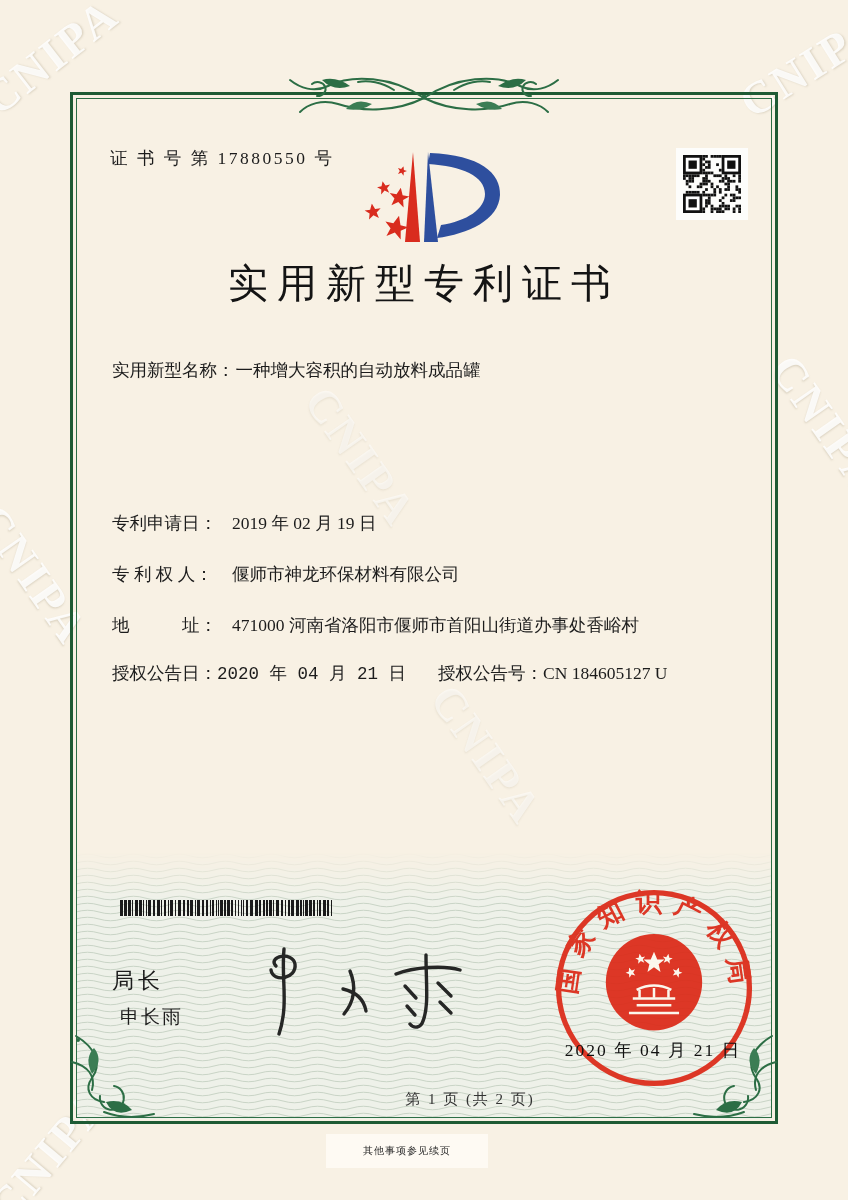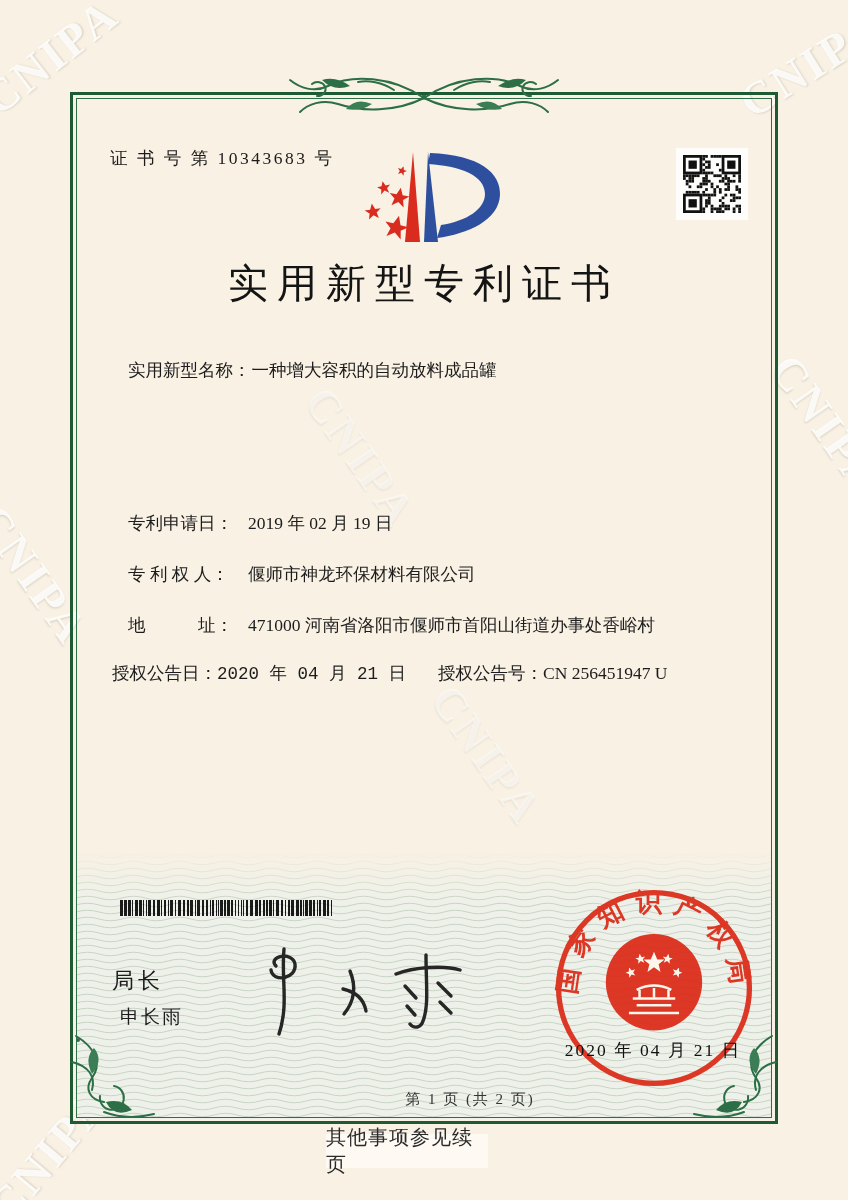--- a/index.html
+++ b/index.html
@@ -35,21 +35,21 @@
   
   .cert-no{ position:absolute; left:110px; top:146px; font-size:17.5px; letter-spacing:2.5px; }
   .logo{ position:absolute; left:350px; top:145px; }
   .qr-box{ position:absolute; left:676px; top:148px; width:72px; height:72px; background:#fdfdfb; }
   .qr-box svg{ position:absolute; left:7px; top:7px; }
   .title{
     position:absolute; left:0; top:256px; width:100%; text-align:center;
     font-size:40px; font-weight:normal; letter-spacing:9px; color:#141414;
   }
   
-  .field{ position:absolute; left:128px; font-size:17.5px; white-space:nowrap; }
+  .field{ position:absolute; left:112px; font-size:17.5px; white-space:nowrap; }
   .field .lab{ display:inline-block; min-width:119px; }
   .field .val{ margin-left:1px; }
   .grant-left{ position:absolute; left:112px; top:661px; font-size:17.5px; white-space:nowrap;font-family:Liberation Mono, monospace;}
   .grant-right{ position:absolute; left:438px; top:661px; font-size:17.5px; white-space:nowrap;}
   
   .body-text{
     position:absolute; left:112px; top:700px; width:632px;
     font-size:17px; line-height:1.92; text-align:justify; color:#222;
   }
   .body-text p{ margin:0; text-indent:2em; }
@@ -64,21 +64,21 @@
     font-size:17.5px; letter-spacing:2px; color:#111;
   }
   .page-num{
     position:absolute; left:0; top:1090px; width:100%; text-align:center;
     font-size:15px; letter-spacing:2px; color:#333;margin-left:46px;
   }
   .note-box{
     position:absolute; left:326px; top:1134px; width:162px; height:34px;
     background:rgba(255,253,246,0.8); display:flex; align-items:center; justify-content:center;
   }
-  .note-box span{ font-size:20px; letter-spacing:1px; color:#2a2a2a; }
+  .note-box span{ font-size:10px; letter-spacing:1px; color:#2a2a2a; }
 </style>
 </head>
 <body>
 
 <div id="page">
 
   <div id="wm-layer">
       <div class="wm" style="left: -28px; top: 30px; transform: rotate(-38deg);">CNIPA</div>
       <div class="wm" style="left: 732px; top: 38px; transform: rotate(-32deg);">CNIPA</div>
       <div class="wm" style="left: 748px; top: 398px; transform: rotate(55deg);">CNIPA</div>
@@ -134,21 +134,21 @@
     <g transform="translate(100,0) scale(-1,1)" stroke="#2c6e45" fill="none" stroke-width="2" stroke-linecap="round">
       <path d="M14,8 C34,20 40,36 30,50 C22,61 28,72 42,74"></path>
       <path d="M10,34 C26,38 34,48 30,62"></path>
       <path d="M52,58 a12,12 0 1 1 -14,10"></path>
       <path d="M44,74 q16,-4 26,8 q-18,8 -26,-8 Z" fill="#2c6e45" stroke="none"></path>
       <path d="M30,46 q12,-14 2,-26 q-10,10 -2,26 Z" fill="#3b7d54" stroke="none"></path>
       <path d="M42,84 C58,90 76,90 92,86"></path>
     </g>
   </svg>
 
-  <div class="cert-no">证 书 号 第 10343683 号</div>
+  <div class="cert-no">证 书 号 第 17880550 号</div>
 
   <svg class="logo" width="160" height="105" viewBox="0 0 160 105">
     <defs>
       <symbol id="star" viewBox="-10 -10 20 20">
         <polygon points="0,-10 2.94,-3.09 9.51,-3.09 4.19,1.18 5.88,8.09 0,3.8 -5.88,8.09 -4.19,1.18 -9.51,-3.09 -2.94,-3.09"></polygon>
       </symbol>
     </defs>
     <g fill="#d92c1e">
       <use href="#star" x="-10" y="-10" width="20" height="20" transform="translate(52,26) scale(0.5) rotate(18)"></use>
       <use href="#star" x="-10" y="-10" width="20" height="20" transform="translate(34,43) scale(0.7) rotate(-12)"></use>
@@ -316,21 +316,21 @@
     <span class="lab">专 利 权 人：</span><span class="val">偃师市神龙环保材料有限公司</span>
   </div>
   <div class="field" style="top:613px">
     <span class="lab">地　　　址：</span><span class="val">471000 河南省洛阳市偃师市首阳山街道办事处香峪村</span>
   </div>
 
   <div class="grant-left">
     <span>授权公告日：</span><span>2020 年 04 月 21 日</span>
   </div>
   <div class="grant-right">
-    <span>授权公告号：</span><span>CN 256451947 U</span>
+    <span>授权公告号：</span><span>CN 184605127 U</span>
   </div>
 
 
   <svg class="barcode" id="barcode-svg" width="218" height="16">
       <rect x="0" y="0" width="3" height="16" fill="#1a1a1a"></rect>
       <rect x="4" y="0" width="3" height="16" fill="#1a1a1a"></rect>
       <rect x="8" y="0" width="3" height="16" fill="#1a1a1a"></rect>
       <rect x="12" y="0" width="1" height="16" fill="#1a1a1a"></rect>
       <rect x="15" y="0" width="3" height="16" fill="#1a1a1a"></rect>
       <rect x="19" y="0" width="3" height="16" fill="#1a1a1a"></rect>

